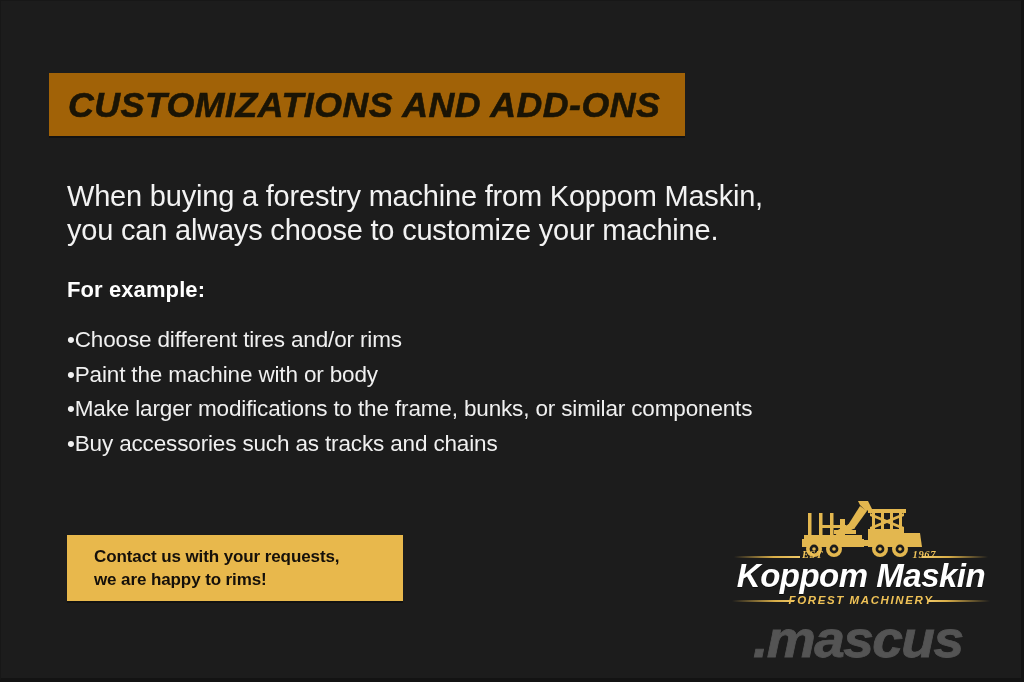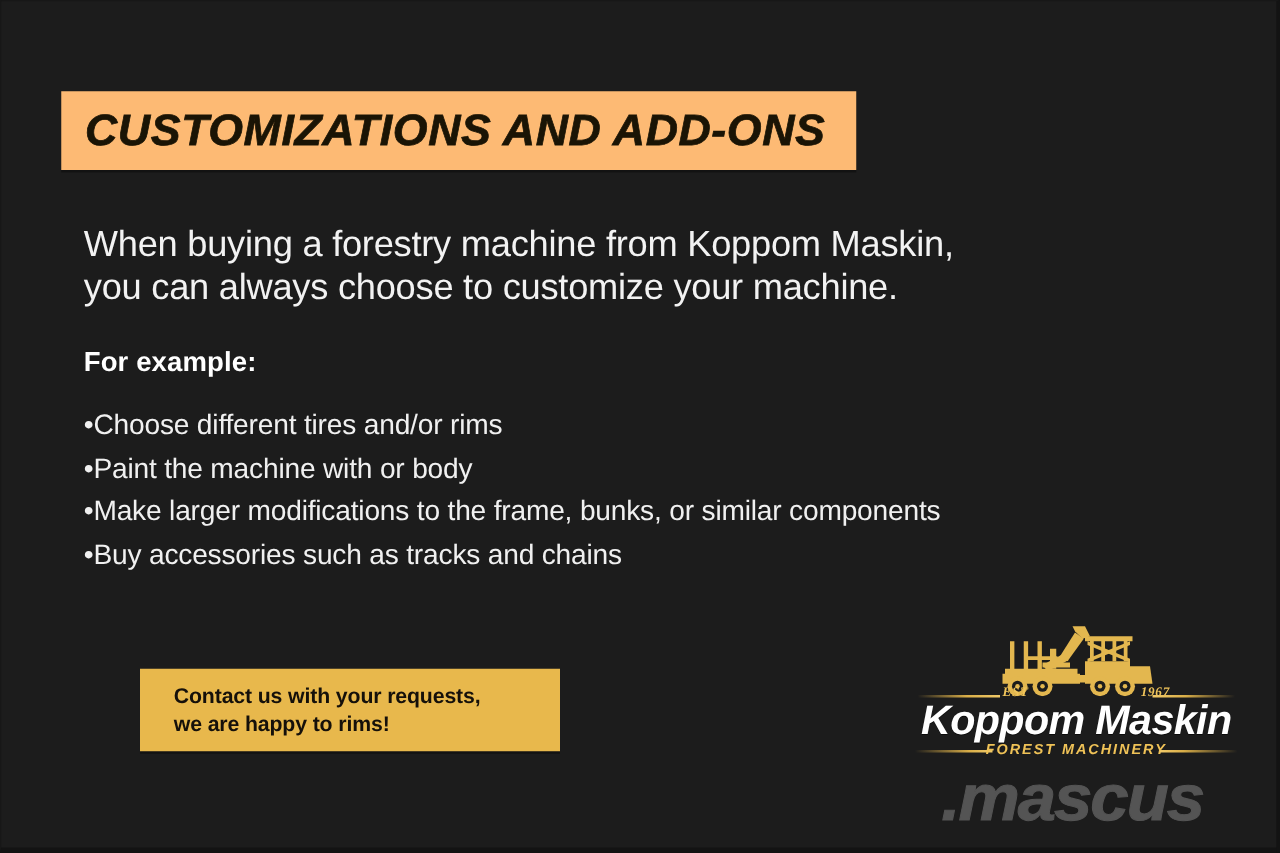--- a/index.html
+++ b/index.html
@@ -23,21 +23,21 @@
     border-top: 1px solid #171717;
   }
 
   
   .title-banner {
     position: absolute;
     left: 48px;
     top: 72px;
     width: 636px;
     height: 63px;
-    background: #fdba74;
+    background: #a16207;
     display: flex;
     align-items: center;
     box-shadow: 0 2px 0 0 rgba(0,0,0,0.35);
   }
   .title-banner .title-text {
     margin-left: 19px;
     color: #1a1405;
     font-family: "Liberation Sans Narrow", "Liberation Sans", sans-serif;
     font-size: 35px;
     font-weight: bold;
@@ -102,21 +102,20 @@
     position: absolute;
     left: 66px;
     top: 534px;
     width: 336px;
     height: 66px;
     background: #e8b84c;
     display: flex;
     flex-direction: column;
     justify-content: center;
     box-shadow: 0 2px 0 0 rgba(0,0,0,0.35);
-    margin-left: 45px;
   }
   .contact-box .c-line {
     margin-left: 27px;
     color: #15100a;
     font-size: 17px;
     font-weight: bold;
     line-height: 23px;
     letter-spacing: -0.1px;
     white-space: nowrap;
   }

